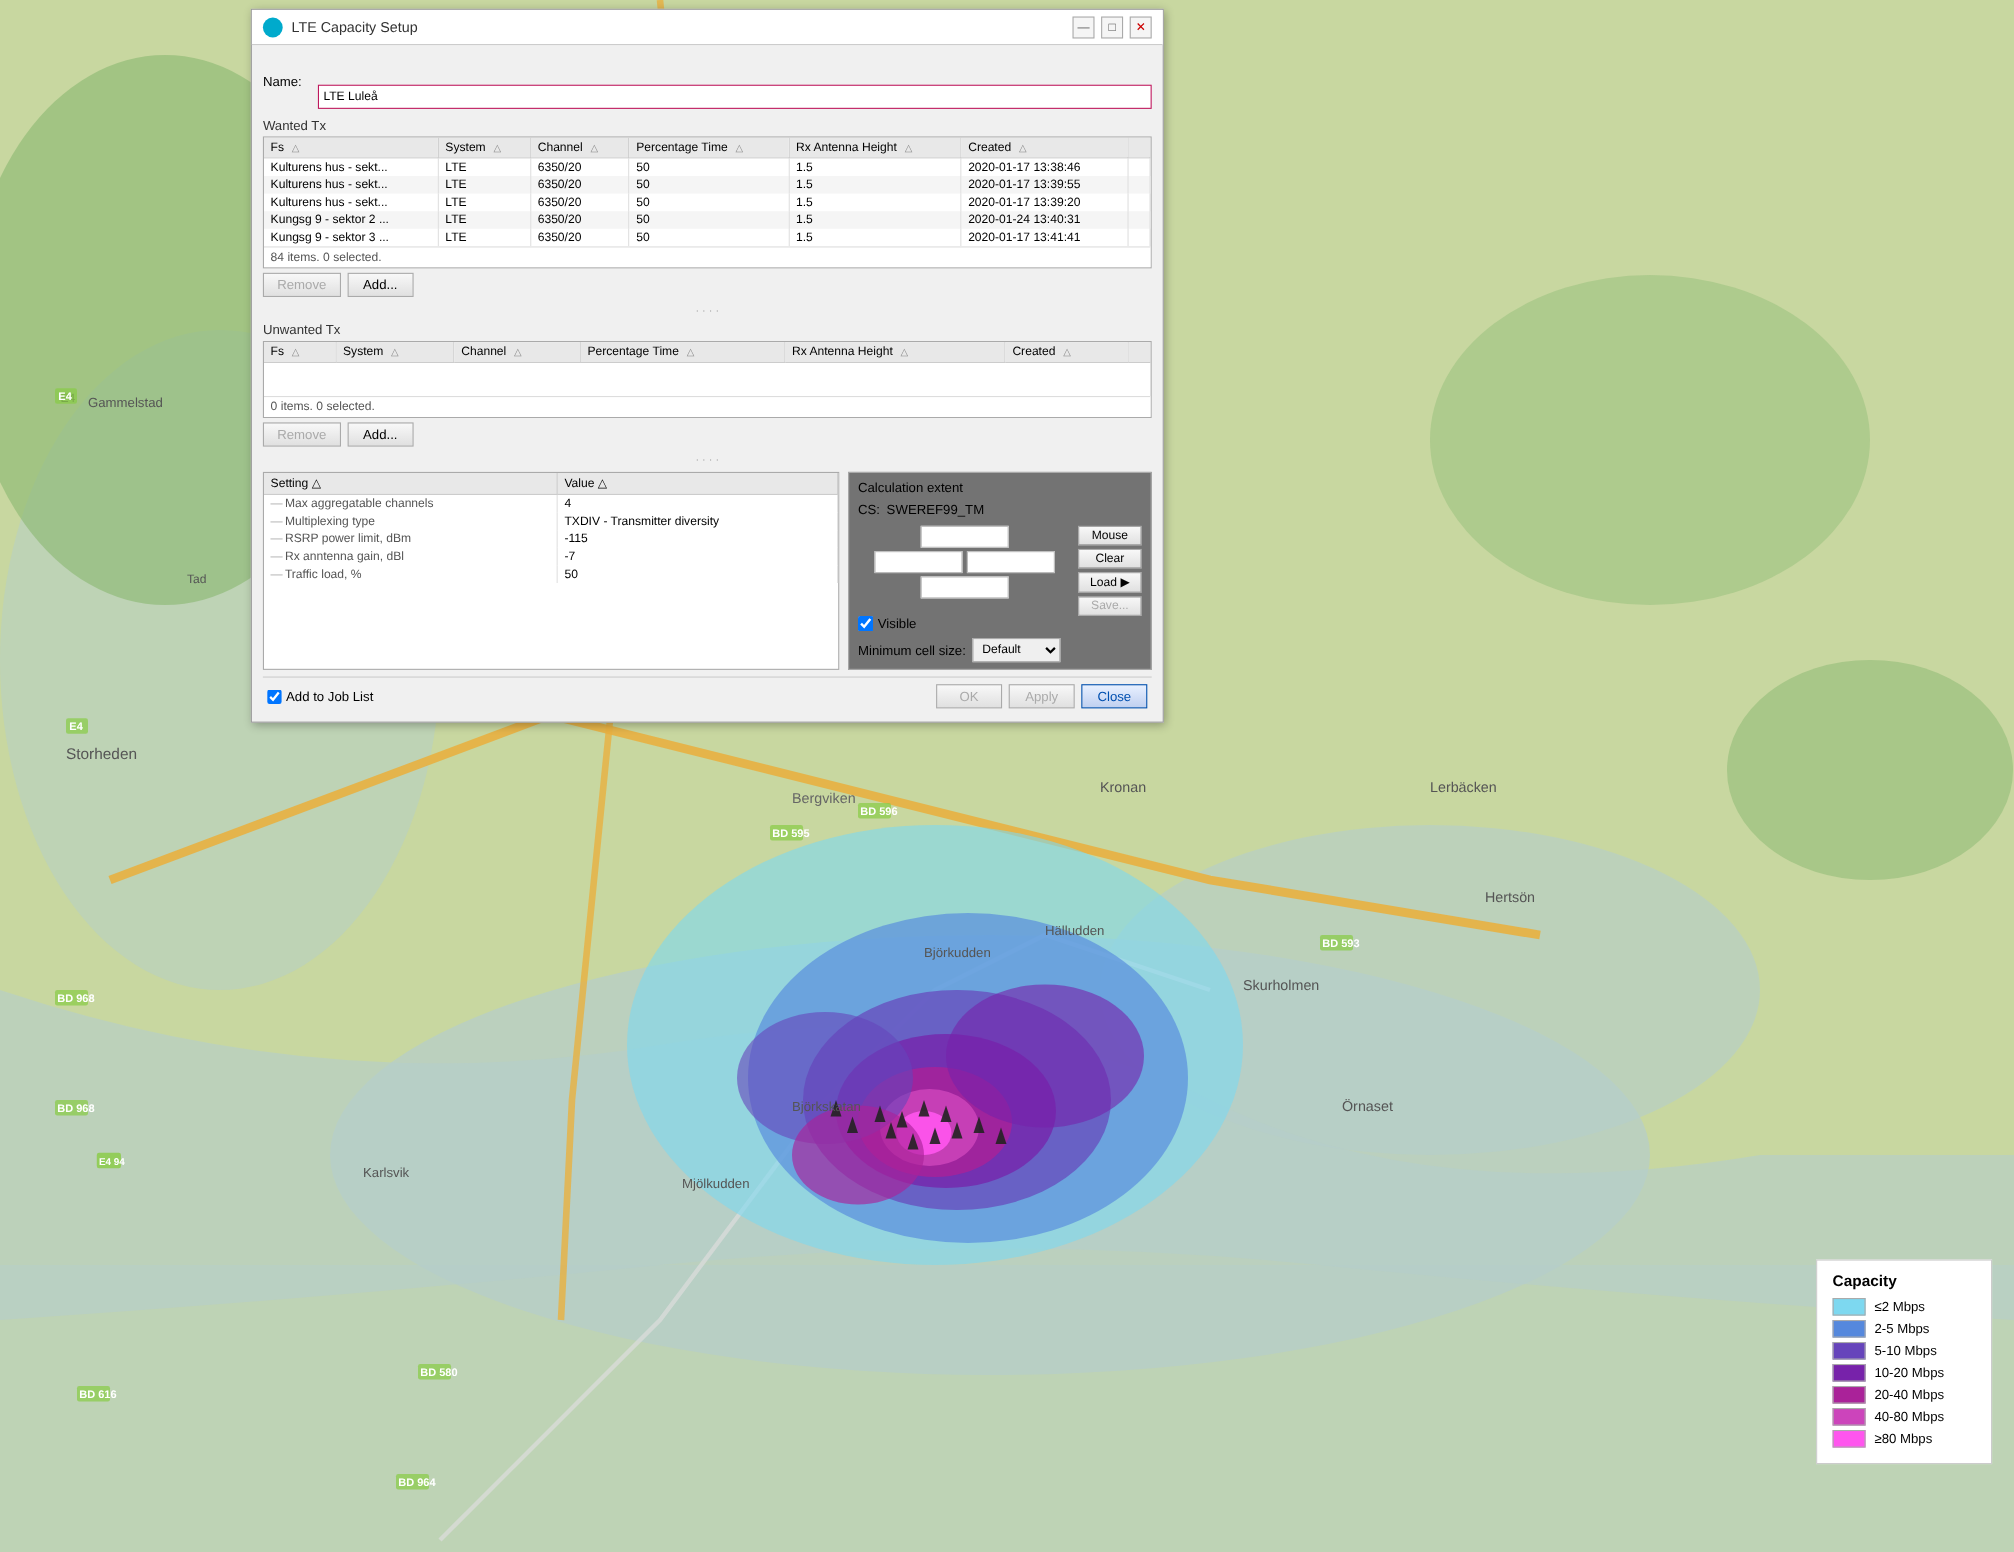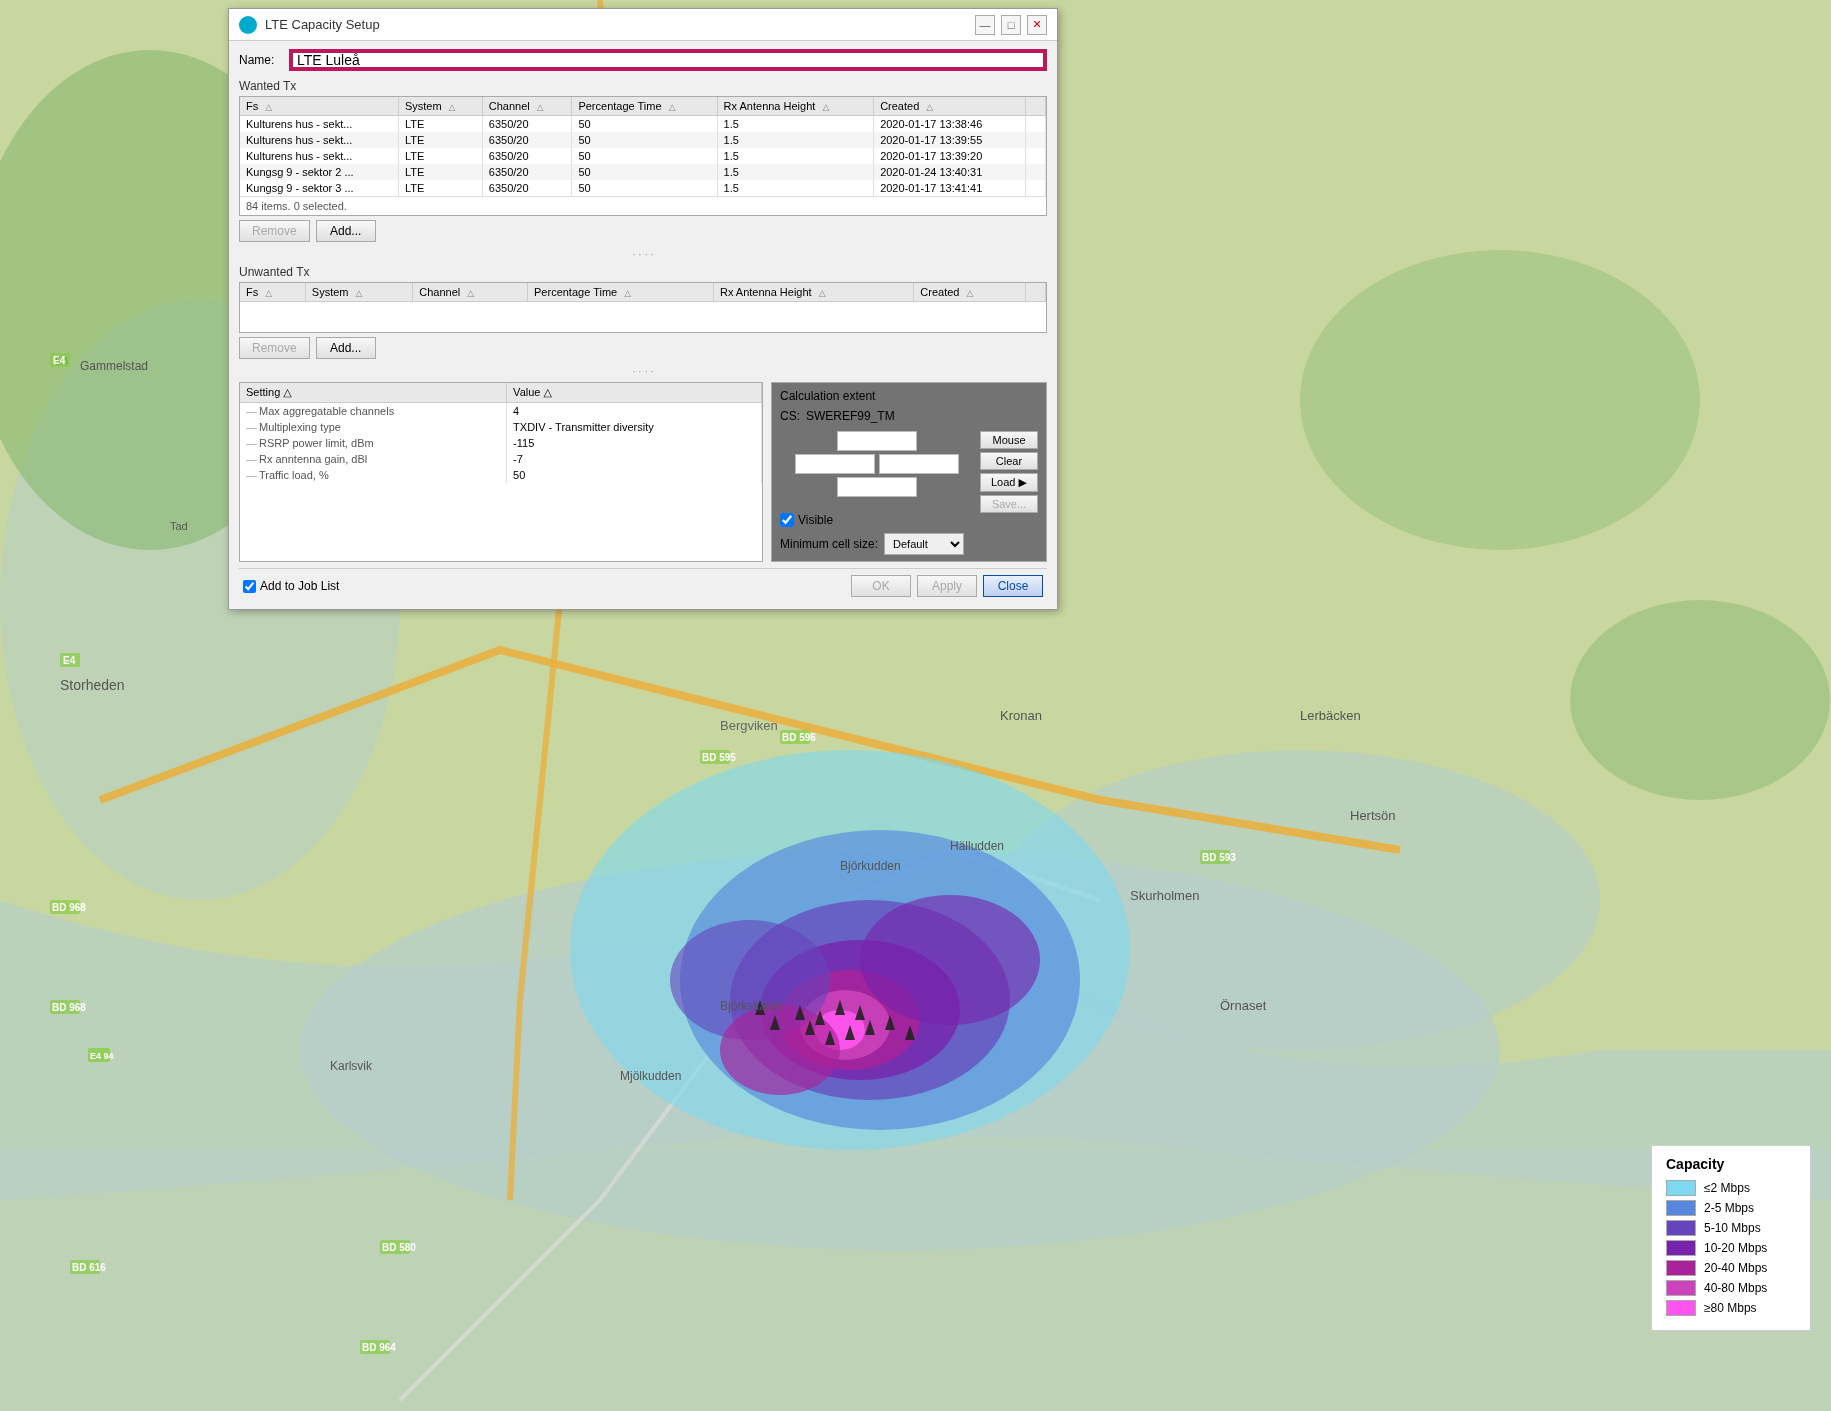--- a/index.html
+++ b/index.html
@@ -49,21 +49,21 @@
       display: flex; align-items: center; justify-content: center;
       font-size: 11px; cursor: pointer; color: #555;
     }
     .dialog-ctrl-btn:last-child { color: #cc0000; }
 
     .dialog-body { padding: 8px 10px; }
 
     
     .name-row { display: flex; align-items: center; margin-bottom: 8px; }
     .name-label { width: 50px; font-size: 12px; }
-    .name-input { flex: 1; height: 22px; border: 4px solid #be185d; padding: 2px 4px; font-size: 14px; background: white; }
+    .name-input { flex: 1; height: 22px; border: 1px solid #be185d; padding: 2px 4px; font-size: 11px; background: white; margin-top: 28px; }
 
     
     .section-label { font-size: 12px; margin-bottom: 3px; margin-top: 4px; color: #333; }
 
     
     .data-table-container {
       border: 1px solid #aaa; background: white; overflow: hidden;
     }
     .data-table { width: 100%; border-collapse: collapse; }
     .data-table th {
@@ -355,20 +355,21 @@
               <th>Percentage Time <span class="sort-arrow">△</span></th>
               <th>Rx Antenna Height <span class="sort-arrow">△</span></th>
               <th>Created <span class="sort-arrow">△</span></th>
               <th style="width:20px;"></th>
             </tr>
           </thead>
           <tbody></tbody>
         </table>
         <div style="height:30px;"></div>
       </div>
+      <div class="status-row">0 items. 0 selected.</div>
     </div>
 
     <div class="btn-row">
       <button class="btn" disabled="">Remove</button>
       <button class="btn">Add...</button>
     </div>
 
     <div class="resize-handle">· · · ·</div>
 
     <div class="lower-section">

